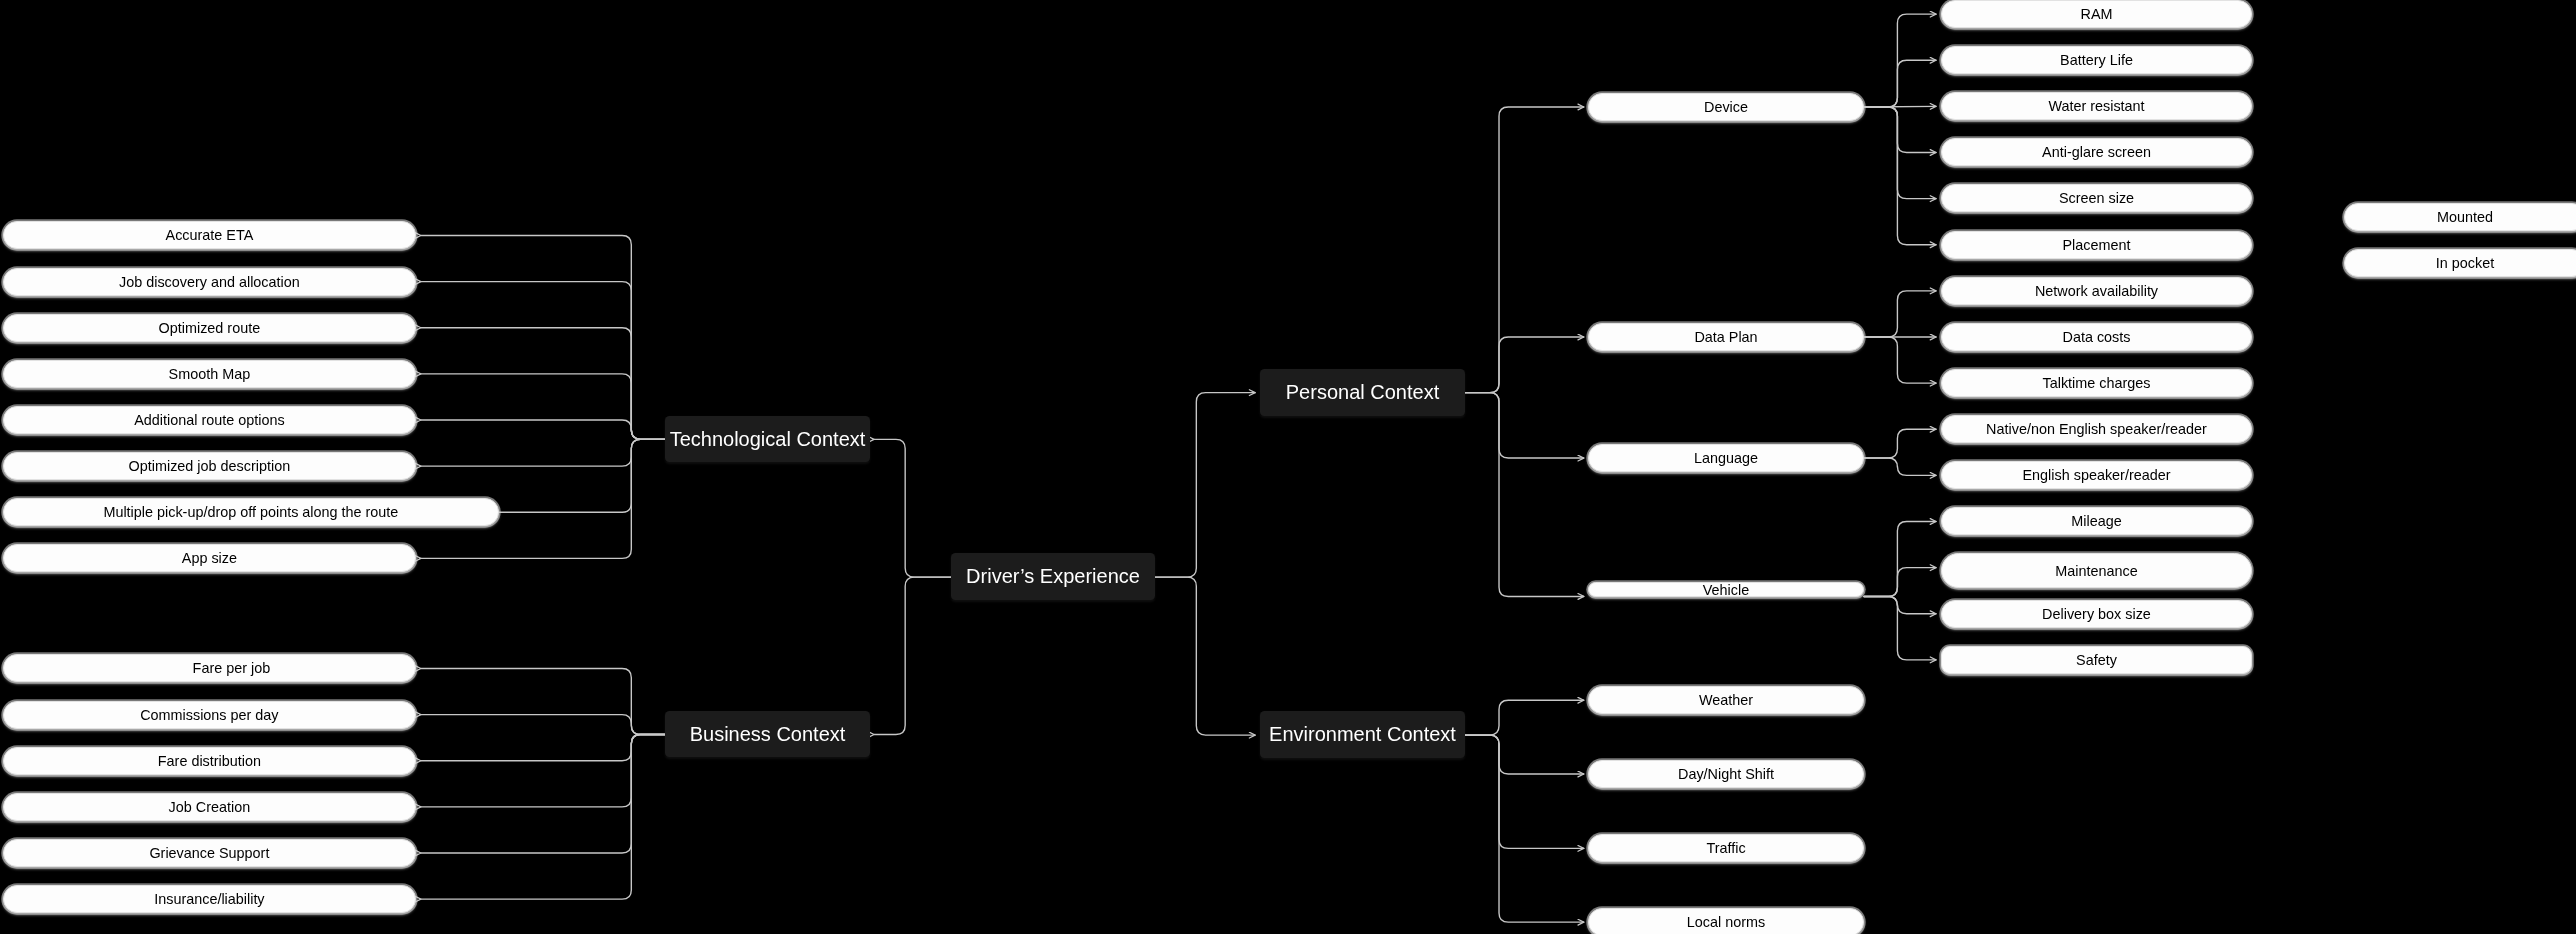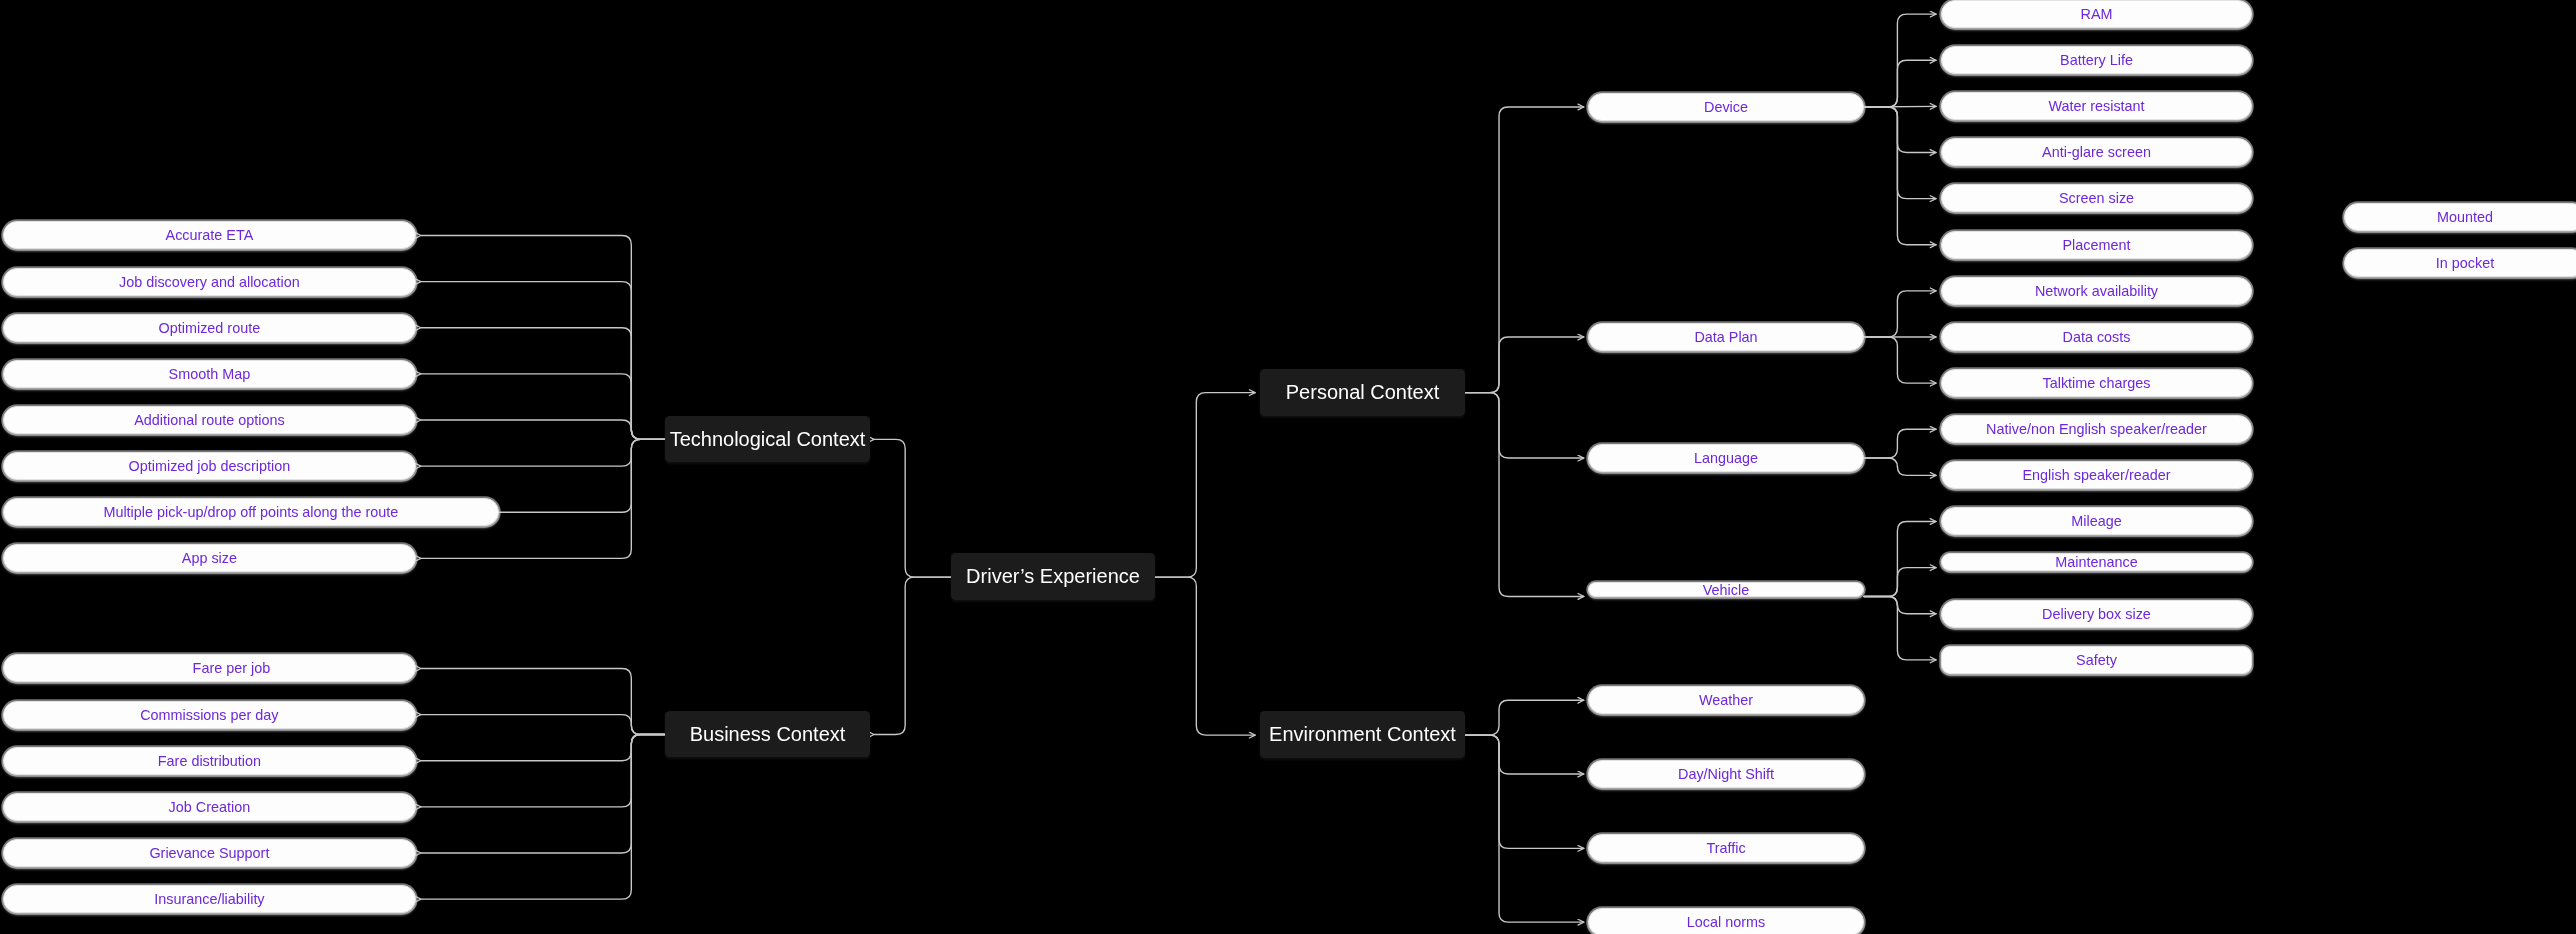--- a/index.html
+++ b/index.html
@@ -39,21 +39,21 @@
   }
   .node-dark {
     background: #1c1c1c;
     color: #ffffff;
     border-radius: 4.6px;
     font-size: 20px;
     box-shadow: 0 1.2px 2.3px rgba(255,255,255,0.06);
   }
   .node-light {
     background: #fdfdfd;
-    color: #6d28d9;
+    color: #000000;
     border-radius: 576px;
     font-size: 14.4px;
     border: 0.6px solid #e2e2e2;
     box-shadow: 0 1.7px 2.9px rgba(190,190,190,0.85),
                 0 0 0 1.7px rgba(215,215,215,0.55);
   }
   .node-label {
     display: block;
     padding: 0 8px;
   }
@@ -217,21 +217,21 @@
       </div>
       <div class="node node-light" style="left: 1941px; top: 461px; width: 311px; height: 28px;">
         <span class="node-label">English speaker/reader</span>
       </div>
       <div class="node node-light" style="left: 1588px; top: 582px; width: 276px; height: 15px;">
         <span class="node-label">Vehicle</span>
       </div>
       <div class="node node-light" style="left: 1941px; top: 507px; width: 311px; height: 28px;">
         <span class="node-label">Mileage</span>
       </div>
-      <div class="node node-light" style="left: 1941px; top: 553px; width: 311px; height: 18px;">
+      <div class="node node-light" style="left: 1941px; top: 553px; width: 311px; height: 35px;">
         <span class="node-label">Maintenance</span>
       </div>
       <div class="node node-light" style="left: 1941px; top: 600px; width: 311px; height: 28px;">
         <span class="node-label">Delivery box size</span>
       </div>
       <div class="node node-light" style="left: 1941px; top: 646px; width: 311px; height: 28px; border-radius: 9px;">
         <span class="node-label">Safety</span>
       </div>
       <div class="node node-dark" style="left: 1260px; top: 711px; width: 205px; height: 47px;">
         <span class="node-label">Environment Context</span>

